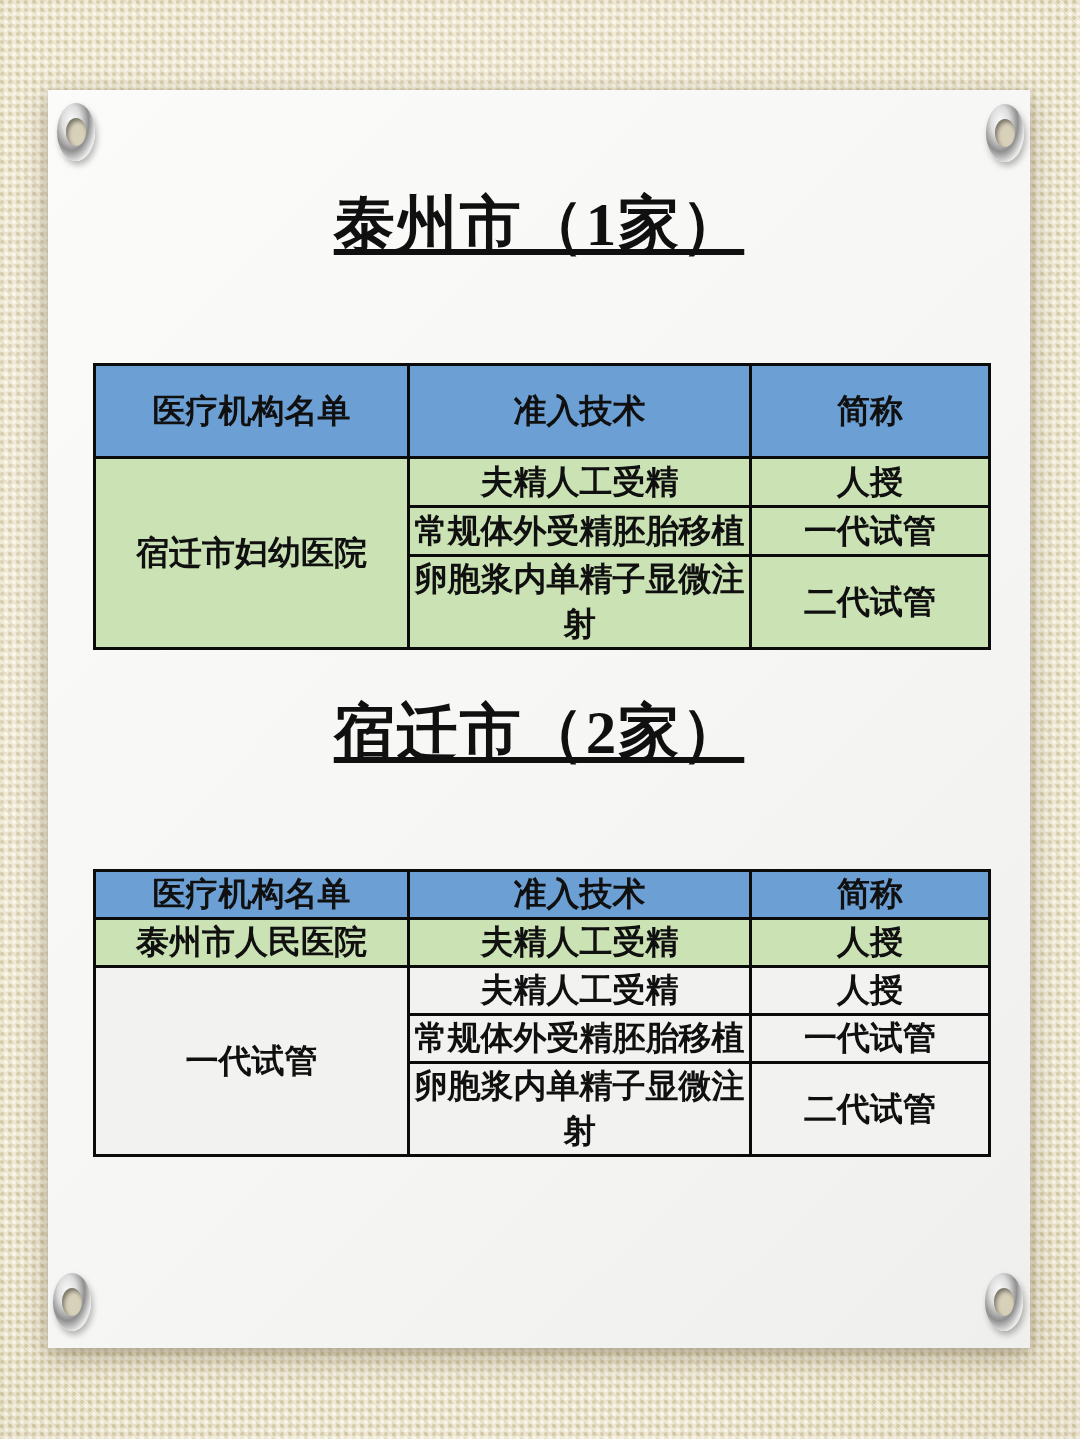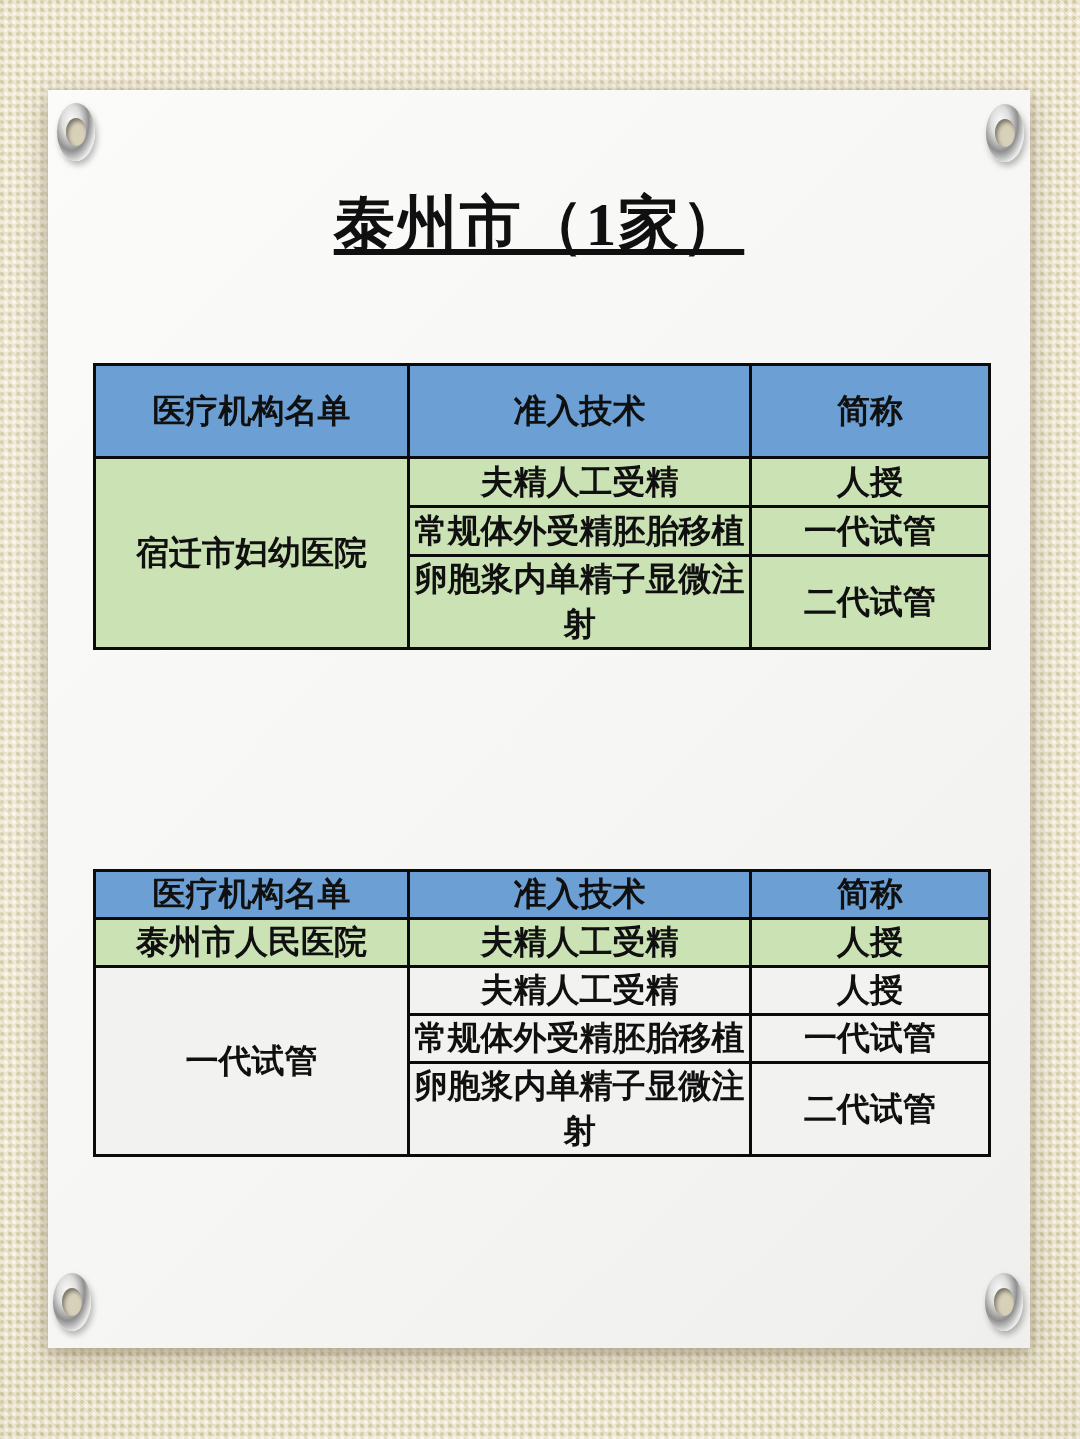--- a/index.html
+++ b/index.html
@@ -86,20 +86,21 @@
             <td>常规体外受精胚胎移植</td>
             <td>一代试管</td>
           </tr>
           <tr class="bg-green">
             <td>卵胞浆内单精子显微注射</td>
             <td>二代试管</td>
           </tr>
         </tbody>
       </table>
 
+    <h1 class="city-title second">宿迁市（2家）</h1>
 
     <table class="med-table t2">
         <colgroup>
           <col style="width: 314px;">
           <col style="width: 342px;">
           <col style="width: 239px;">
         </colgroup>
         <thead>
           <tr>
             <th>医疗机构名单</th>

